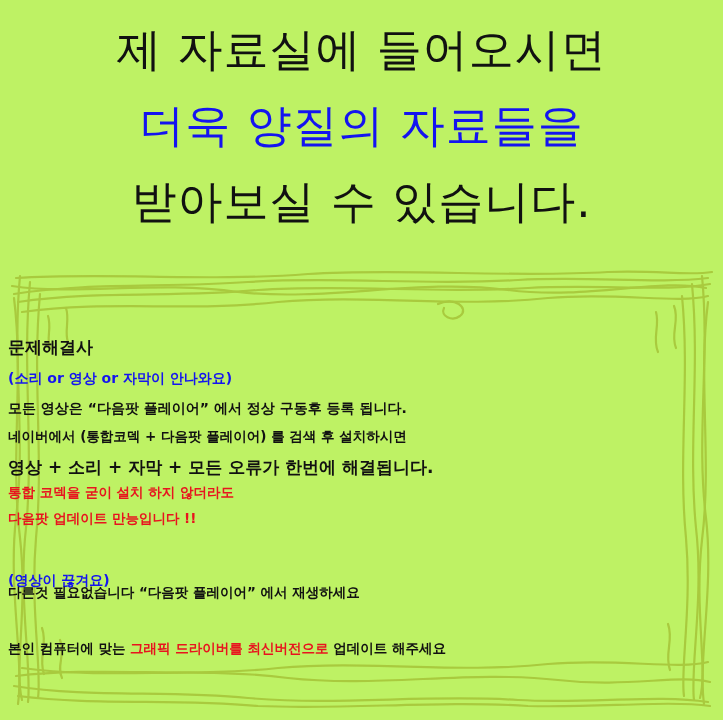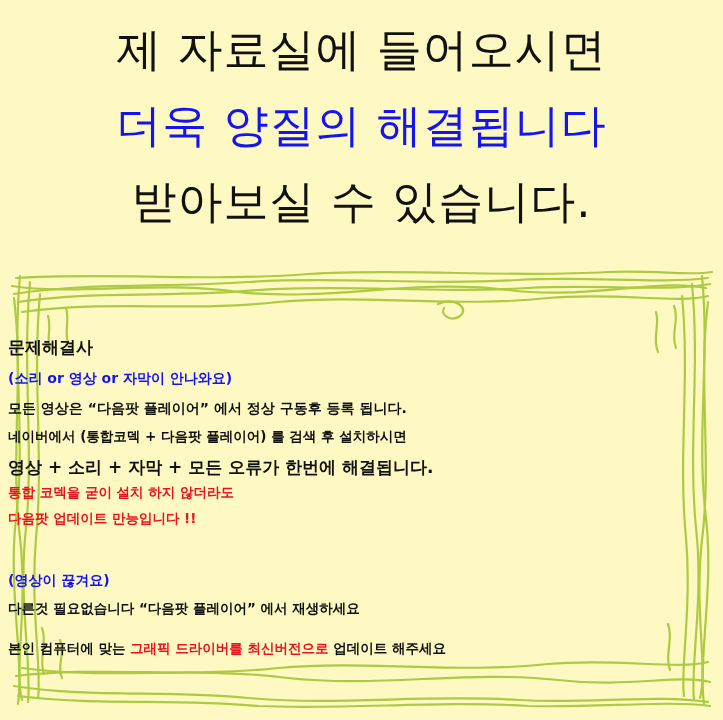--- a/index.html
+++ b/index.html
@@ -10,21 +10,21 @@
     width: 723px;
     height: 720px;
     background: #ffffff;
     font-family: "Liberation Sans", sans-serif;
     overflow: hidden;
   }
   #page {
     position: relative;
     width: 723px;
     height: 720px;
-    background: #fef9c3;
+    background: #bef264;
   }
 
   
   .headline {
     position: absolute;
     top: 12px;
     left: 0;
     width: 723px;
     text-align: center;
   }
@@ -139,21 +139,20 @@
     color: #1414f0;
   }
   .c-l6 {
     position: absolute;
     top: 316px;
     left: 0;
     width: 707px;
     font-size: 13.5px;
     font-weight: bold;
     color: #111111;
-    margin-top: 16px;
   }
   .c-l7 {
     position: absolute;
     top: 344px;
     left: 0;
     width: 707px;
     font-size: 13.5px;
     font-weight: bold;
     color: #111111;
   }
@@ -170,21 +169,21 @@
     color: #e8141e;
   }
 </style>
 </head>
 <body>
 
 <div id="page">
 
   <div class="headline">
     <div class="headline-line l1">제 자료실에 들어오시면</div>
-    <div class="headline-line l2">더욱 양질의 해결됩니다</div>
+    <div class="headline-line l2">더욱 양질의 자료들을</div>
     <div class="headline-line l3">받아보실 수 있습니다.</div>
   </div>
 
   <div class="frame-wrap">
     <svg class="frame-svg" viewBox="0 0 707 442" preserveAspectRatio="none">
       <g fill="none" stroke="#a8c83c" stroke-width="2.2" stroke-linecap="round" stroke-linejoin="round" opacity="0.95">
 
         <path d="M6,26 C80,14 160,20 240,14 C330,8 420,18 510,12 C580,8 650,16 700,10"></path>
         <path d="M10,34 C90,22 170,30 250,22 C340,16 430,26 520,20 C590,16 660,24 702,16"></path>
         <path d="M4,18 C70,28 150,12 230,24 C320,34 410,10 500,22 C580,32 650,10 698,20"></path>

